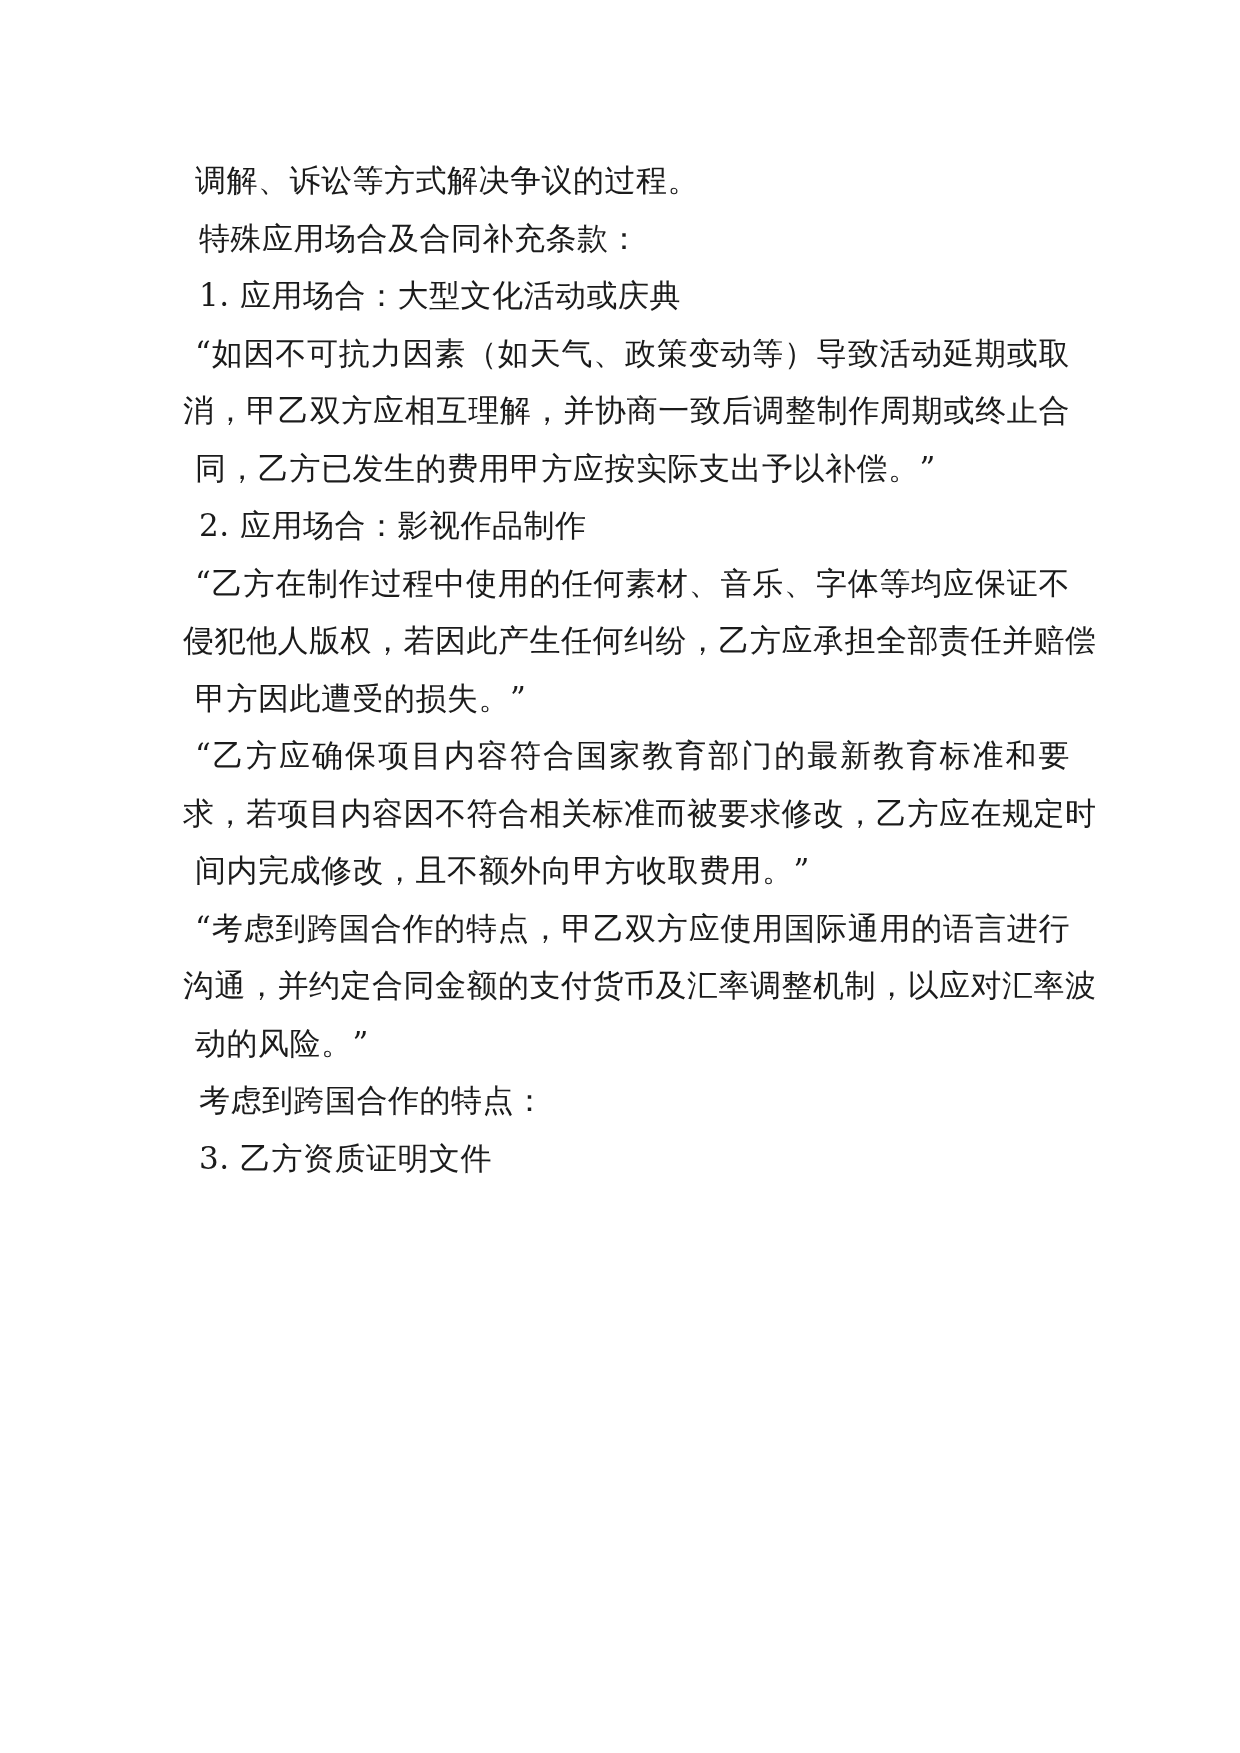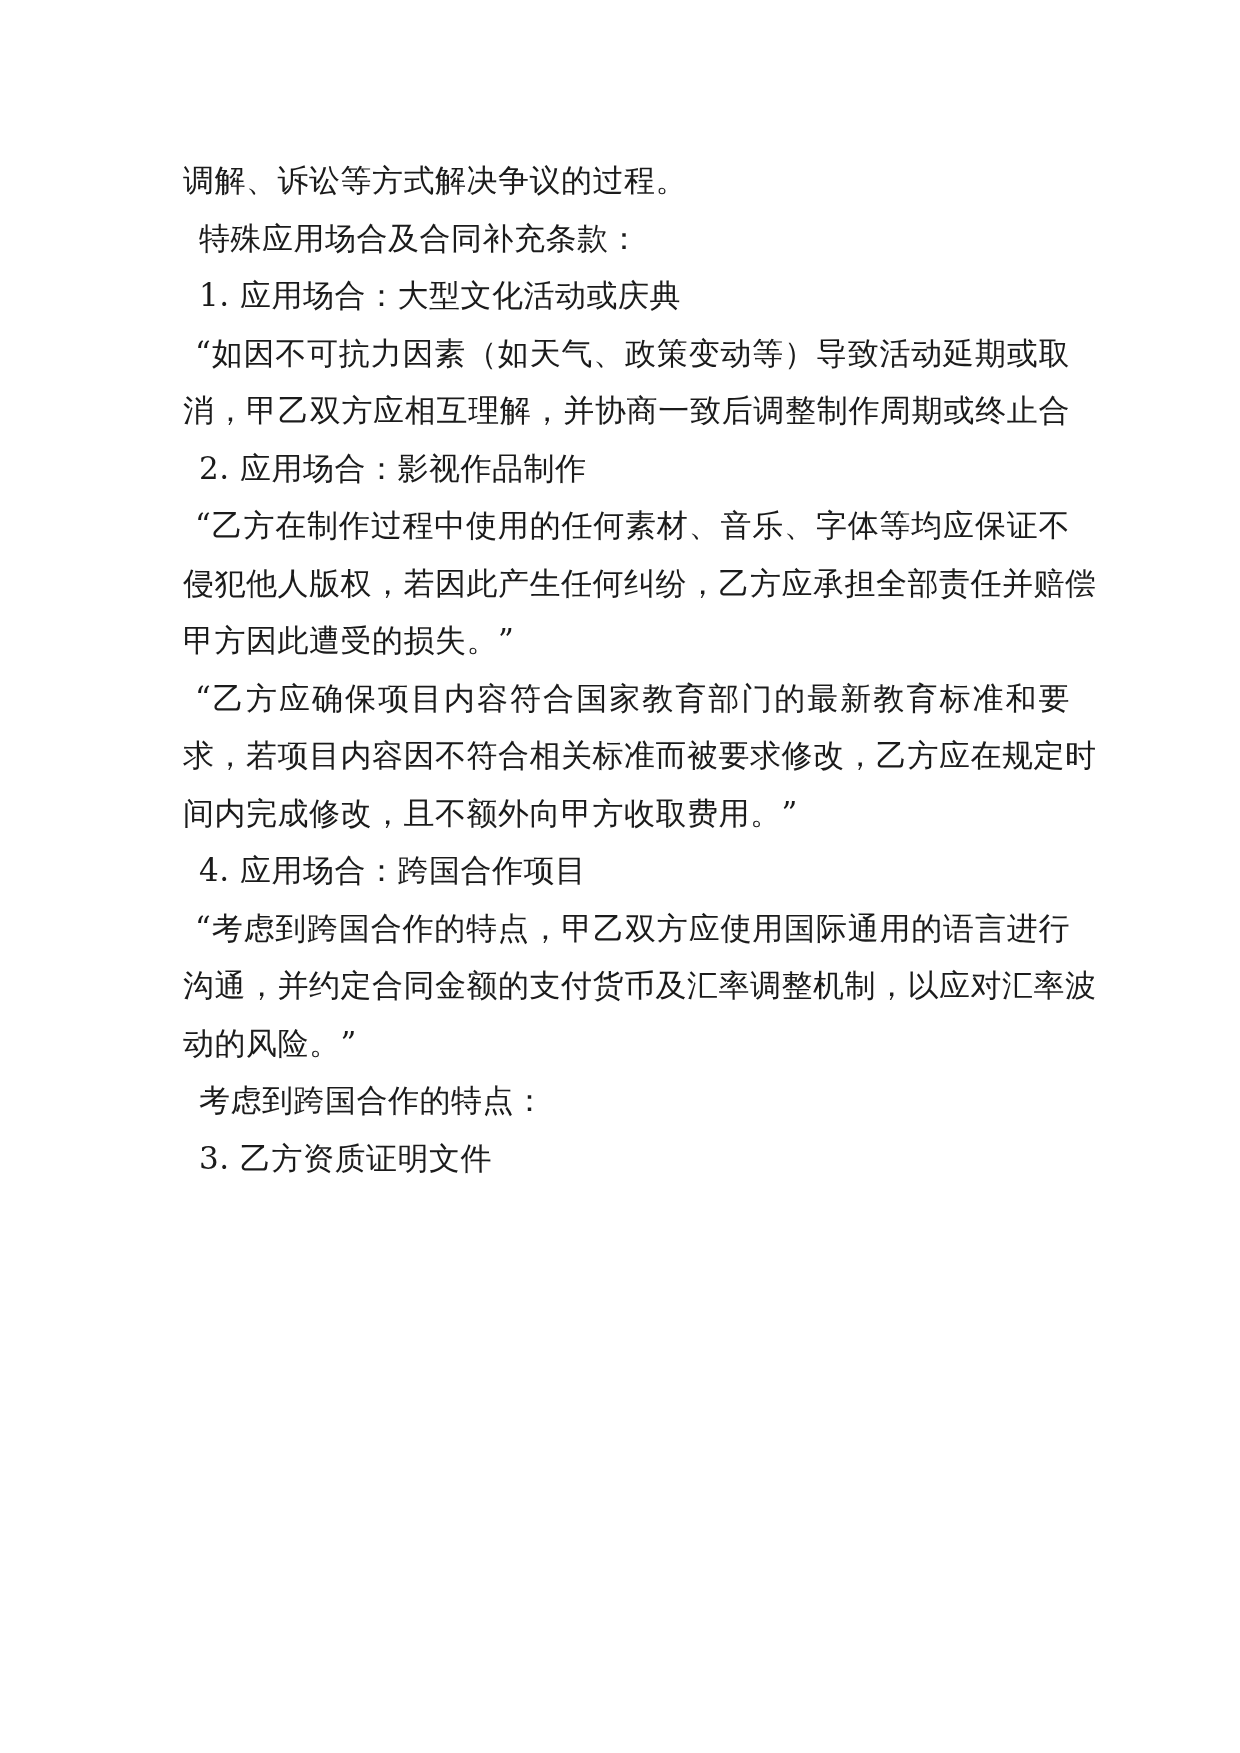--- a/index.html
+++ b/index.html
@@ -27,21 +27,21 @@
     color: #1b1b1b;
   }
   .line {
     height: 57.5px;
     line-height: 57.5px;
     font-size: 31px;
     white-space: nowrap;
     letter-spacing: 0.5px;
   }
   
-  .l-flush { text-align: left; }
+  .l-flush { text-align: left; margin-left: 12px; }
   
   .l-indent { padding-left: 16px; }
   
   .l-quote {
     padding-left: 12px;
     text-align: justify;
     text-align-last: justify;
   }
   
   .l-just {
@@ -52,27 +52,27 @@
 </head>
 <body>
 
 <div class="page">
   <div class="text-block">
     <div class="line l-flush">调解、诉讼等方式解决争议的过程。</div>
     <div class="line l-indent">特殊应用场合及合同补充条款：</div>
     <div class="line l-indent">1. 应用场合：大型文化活动或庆典</div>
     <div class="line l-quote">“如因不可抗力因素（如天气、政策变动等）导致活动延期或取</div>
     <div class="line l-just">消，甲乙双方应相互理解，并协商一致后调整制作周期或终止合</div>
+    <div class="line l-flush">同，乙方已发生的费用甲方应按实际支出予以补偿。”</div>
     <div class="line l-indent">2. 应用场合：影视作品制作</div>
     <div class="line l-quote">“乙方在制作过程中使用的任何素材、音乐、字体等均应保证不</div>
     <div class="line l-just">侵犯他人版权，若因此产生任何纠纷，乙方应承担全部责任并赔偿</div>
     <div class="line l-flush">甲方因此遭受的损失。”</div>
     <div class="line l-quote">“乙方应确保项目内容符合国家教育部门的最新教育标准和要</div>
     <div class="line l-just">求，若项目内容因不符合相关标准而被要求修改，乙方应在规定时</div>
     <div class="line l-flush">间内完成修改，且不额外向甲方收取费用。”</div>
-    <div class="line l-indent">4. 应用场合：跨国合作项目</div>
     <div class="line l-quote">“考虑到跨国合作的特点，甲乙双方应使用国际通用的语言进行</div>
     <div class="line l-just">沟通，并约定合同金额的支付货币及汇率调整机制，以应对汇率波</div>
     <div class="line l-flush">动的风险。”</div>
     <div class="line l-indent">考虑到跨国合作的特点：</div>
     <div class="line l-indent">3. 乙方资质证明文件</div>
   </div>
 </div>
 
 </body></html>

